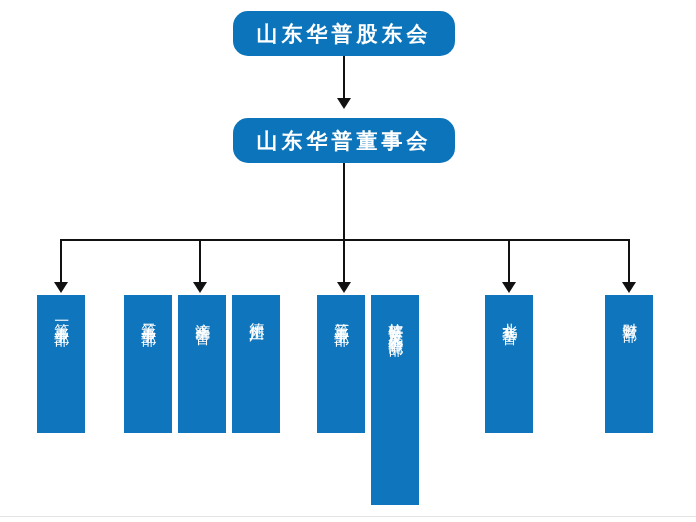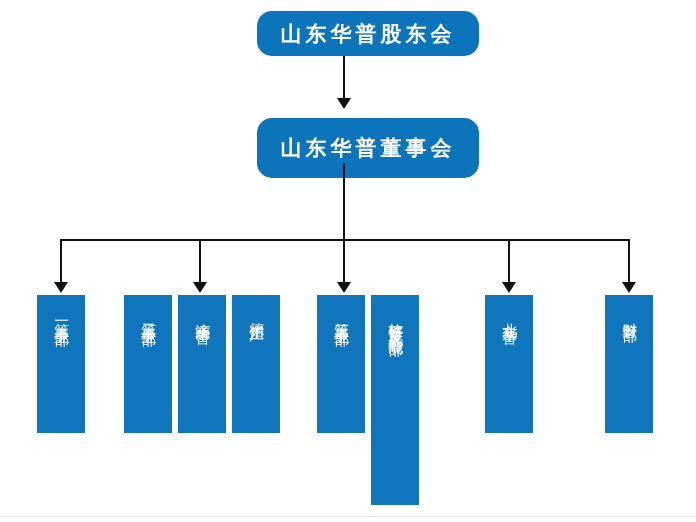--- a/index.html
+++ b/index.html
@@ -26,21 +26,20 @@
     border-radius: 15px;
     color: #ffffff;
     display: flex;
     align-items: center;
     justify-content: center;
     letter-spacing: 4px;
     font-weight: bold;
     font-size: 21px;
     white-space: nowrap;
     box-sizing: border-box;
-    margin-left: 24px;
   }
 
   
   .node-vert {
     position: absolute;
     background: #0f75bc;
     color: #ffffff;
     box-sizing: border-box;
     display: flex;
     align-items: flex-start;
@@ -90,21 +89,21 @@
 
 <div id="chart-root">
 
   <div class="node-round" style="left:233px; top:11px; width:222px; height:45px;">
     <span>山东华普股东会</span>
   </div>
 
   <div class="line-v" style="left:343px; top:56px; height:44px;"></div>
   <div class="arrow-head" style="left:337px; top:98px;"></div>
 
-  <div class="node-round" style="left:233px; top:118px; width:222px; height:60px;">
+  <div class="node-round" style="left:233px; top:118px; width:222px; height:45px;">
     <span>山东华普董事会</span>
   </div>
 
   <div class="line-v" style="left:343px; top:163px; height:77px;"></div>
   <div class="line-h" style="left:61px; top:239px; width:568px;"></div>
 
   <div class="line-v" style="left:60px; top:239px; height:45px;"></div>
   <div class="arrow-head" style="left:54px; top:282px;"></div>
 
   <div class="line-v" style="left:199px; top:239px; height:45px;"></div>

